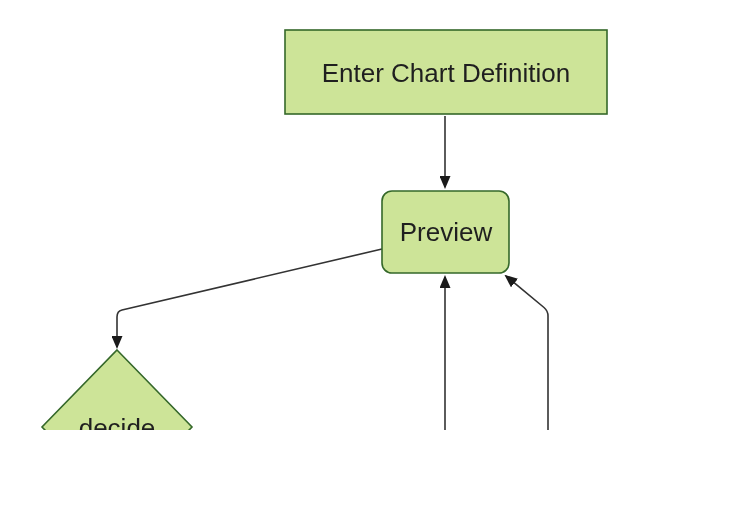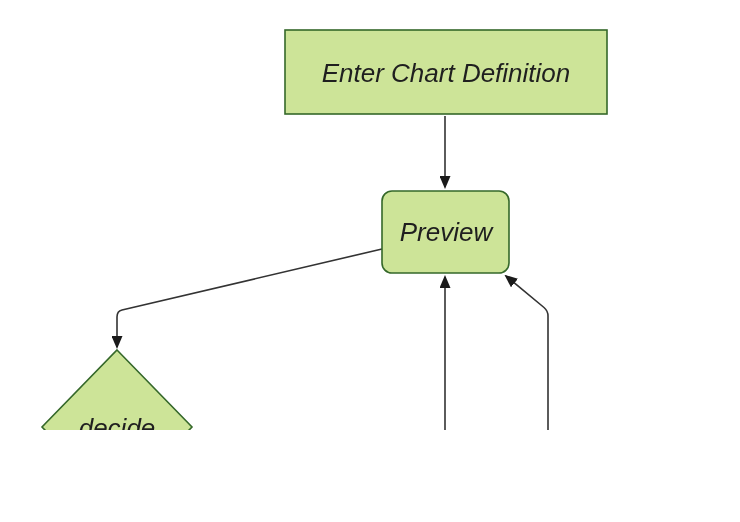--- a/index.html
+++ b/index.html
@@ -6,21 +6,20 @@
     margin: 0;
     padding: 0;
     background: #ffffff;
   }
   .canvas {
     position: relative;
     width: 740px;
     height: 430px;
     background: #ffffff;
     overflow: hidden;
-    font-style: italic;
   }
   svg {
     display: block;
   }
   .node-shape {
     stroke-width: 1.6px;
   }
   .edge {
     fill: none;
     stroke-width: 1.6px;

